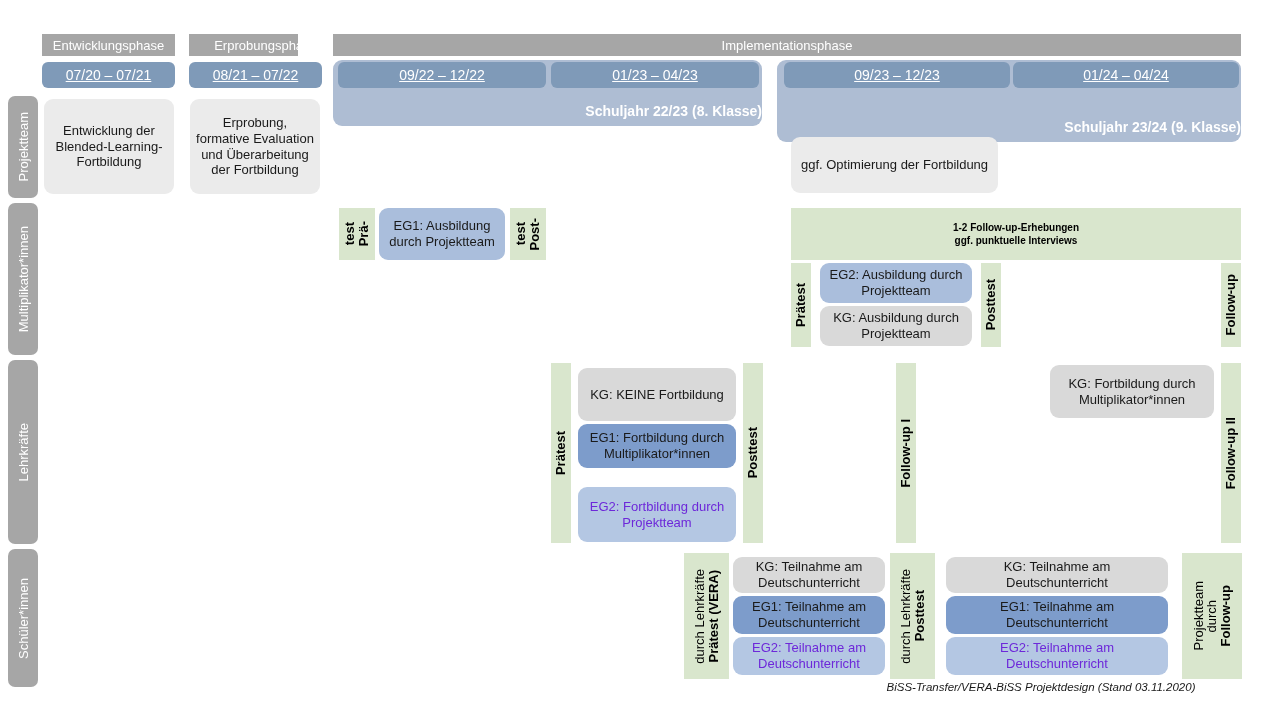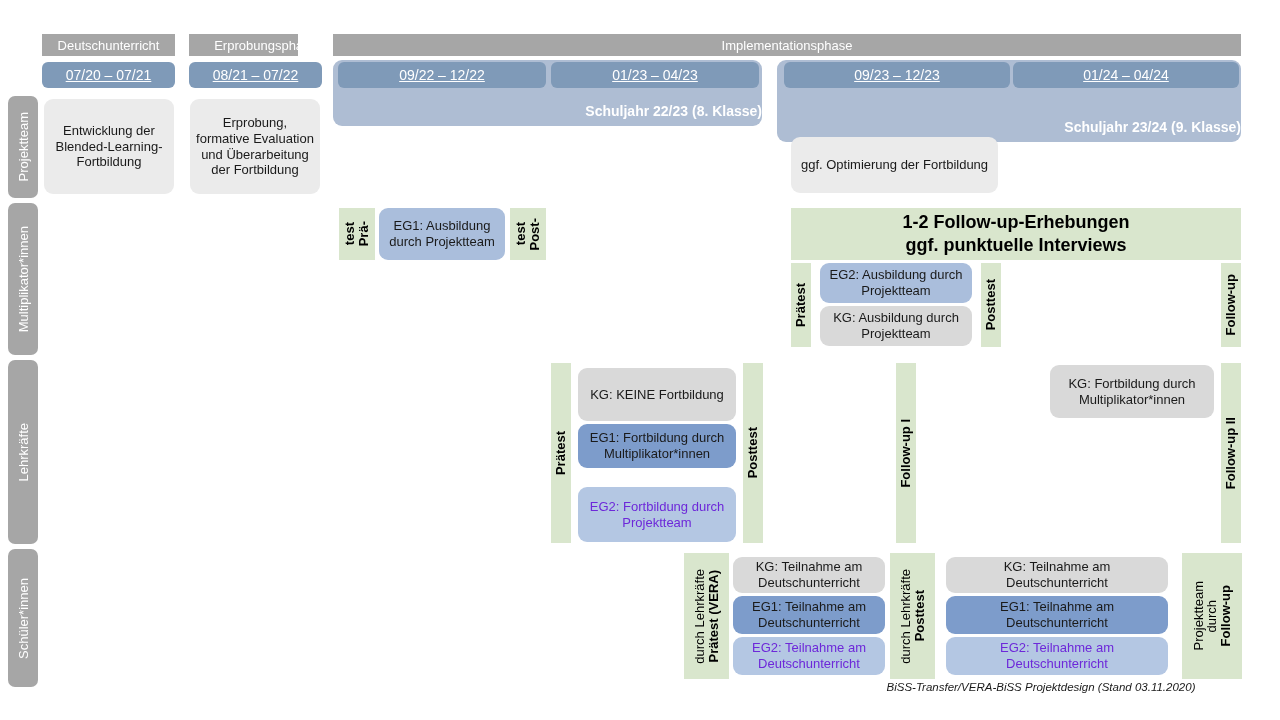--- a/index.html
+++ b/index.html
@@ -58,34 +58,34 @@
     white-space:nowrap;font-size:13px;line-height:1.05;
   }
   .vtext.b{font-weight:bold;}
   .vstack{
     display:flex;flex-direction:row-reverse;align-items:center;
     justify-content:center;gap:0px;
   }
 
   
   .banner{
-    background:#d9e6cd;color:#000000;font-weight:bold;font-size:18px;
+    background:#d9e6cd;color:#000000;font-weight:bold;font-size:10px;
     display:flex;align-items:center;justify-content:center;text-align:center;
     line-height:1.3;
   }
 
   .footer-note{
     font-size:11.5px;font-style:italic;color:#1a1a1a;text-align:center;
   }
 </style>
 </head>
 <body>
 
 <div class="abs phase-bar" style="left:42px;top:34px;width:133px;height:22px;">
-  <span>Deutschunterricht</span>
+  <span>Entwicklungsphase</span>
 </div>
 <div class="abs phase-bar" style="left:189px;top:34px;width:109px;height:22px;padding-left:44px;">
   <span>Erprobungsphase</span>
 </div>
 <div class="abs phase-bar" style="left:333px;top:34px;width:908px;height:22px;">
   <span>Implementationsphase</span>
 </div>
 
 <div class="abs date-chip" style="left:42px;top:62px;width:133px;height:26px;">
   <span>07/20 – 07/21</span>

